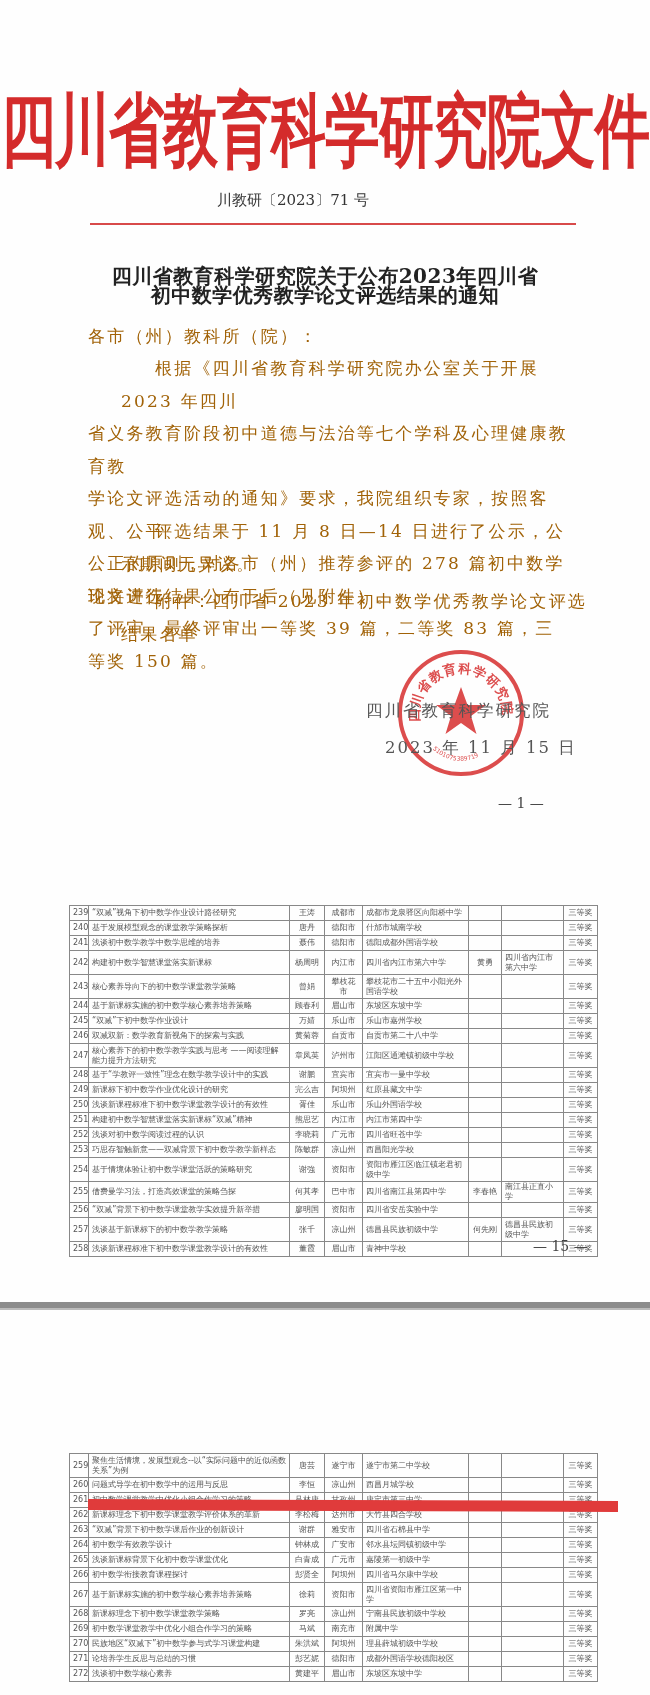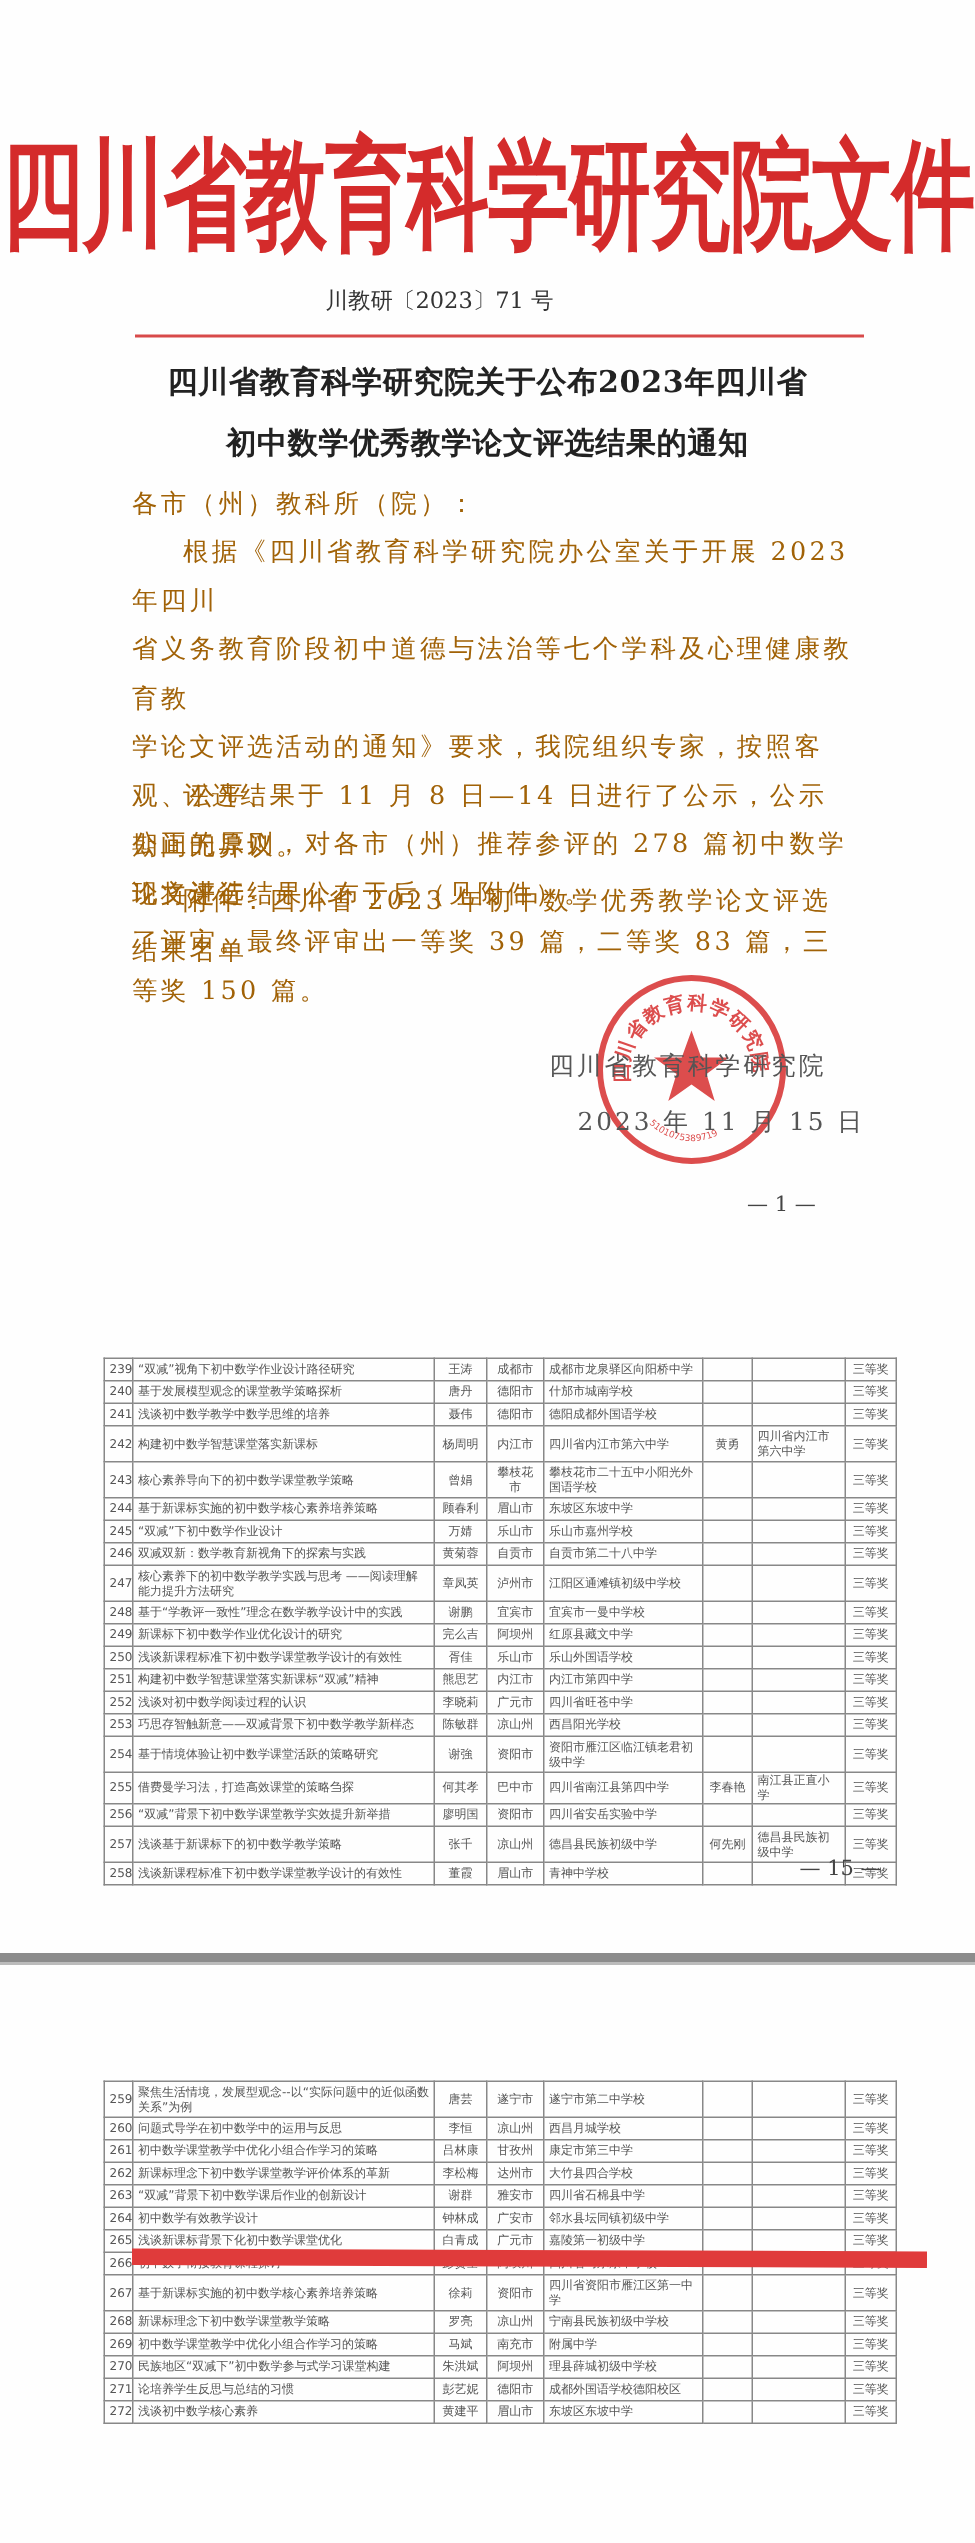--- a/index.html
+++ b/index.html
@@ -7,21 +7,21 @@
          font-family:"DejaVu Serif","Liberation Serif",serif; color:#333; }
   .abs { position:absolute; }
   .banner { left:0; width:650px; top:88px; text-align:center; color:#d42b2b;
             font-family:"DejaVu Serif",serif; font-weight:bold; font-size:55px;
             letter-spacing:-1px; transform:scaleY(1.45); transform-origin:top center;
             line-height:58px; }
   .docno { left:0; width:586px; top:191px; text-align:center; font-size:15px; color:#333; }
   .redrule { left:90px; top:223px; width:486px; height:2px; background:#d84a4a; }
   .ntitle { left:0; width:650px; text-align:center; font-weight:bold; font-size:20px; color:#222; letter-spacing:0.5px;}
   .p { left:88px; width:480px; font-size:17px; color:#a16207; letter-spacing:2.2px; line-height:32.5px; }
-  .indent { text-indent:34px; }
+  .indent { text-indent:34px;margin-left:33px; }
   .sign { font-size:16.5px; color:#555; letter-spacing:2px; }
   .pageno { font-size:14px; color:#444; }
   .seal { left:398px; top:650px; width:126px; height:126px; border-radius:50%;
           border:4px solid #d93a3a; box-sizing:border-box; opacity:0.9; }
   .seal svg { position:absolute; left:0; top:0; }
   table.t { position:absolute; border-collapse:collapse; font-size:8px; color:#555;
             font-family:"DejaVu Sans","Liberation Sans",sans-serif; table-layout:fixed; }
   table.t td { border:1px solid #888; padding:0 3px; height:14px; line-height:10px; overflow:hidden; }
   table.t td.c { text-align:center; }
   table.t tr.tall td { height:23px; }
@@ -29,21 +29,21 @@
   .divider2 { left:0; top:1308px; width:650px; height:2px; background:#bbb; }
   .strike { left:88px; top:1500px; width:530px; height:11px; background:#e03b3b; transform:rotate(0.2deg); }
 </style>
 </head>
 <body>
 
 <div class="abs banner">四川省教育科学研究院文件</div>
 <div class="abs docno">川教研〔2023〕71 号</div>
 <div class="abs redrule"></div>
 
-<div class="abs ntitle" style="top:241px;">四川省教育科学研究院关于公布2023年四川省</div>
+<div class="abs ntitle" style="top:263px;">四川省教育科学研究院关于公布2023年四川省</div>
 <div class="abs ntitle" style="top:282px;">初中数学优秀教学论文评选结果的通知</div>
 
 <div class="abs p" style="top:320px;">各市（州）教科所（院）：</div>
 
 <div class="abs p" style="top:352px;">
   <div class="indent">根据《四川省教育科学研究院办公室关于开展 2023 年四川</div>
   <div>省义务教育阶段初中道德与法治等七个学科及心理健康教育教</div>
   <div>学论文评选活动的通知》要求，我院组织专家，按照客观、公平、</div>
   <div>公正的原则，对各市（州）推荐参评的 278 篇初中数学论文进行</div>
   <div>了评审。最终评审出一等奖 39 篇，二等奖 83 篇，三等奖 150 篇。</div>
@@ -286,21 +286,21 @@
         <td></td>
         <td class="c">三等奖</td>
       </tr>
     </tbody>
 </table>
 <div class="abs pageno" style="left:533px; top:1238px;">— 15 —</div>
 
 <div class="abs divider"></div>
 <div class="abs divider2"></div>
 
-<table class="t" id="tbl16" style="left:69px; top:1387px; width:528px;padding-left:32px;">
+<table class="t" id="tbl16" style="left:69px; top:1453px; width:528px;padding-left:32px;">
   <colgroup>
     <col style="width:19px">
       <col style="width:201px">
       <col style="width:35px">
       <col style="width:38px">
     <col style="width:106px">
       <col style="width:33px">
       <col style="width:62px">
       <col style="width:34px">
   </colgroup>

